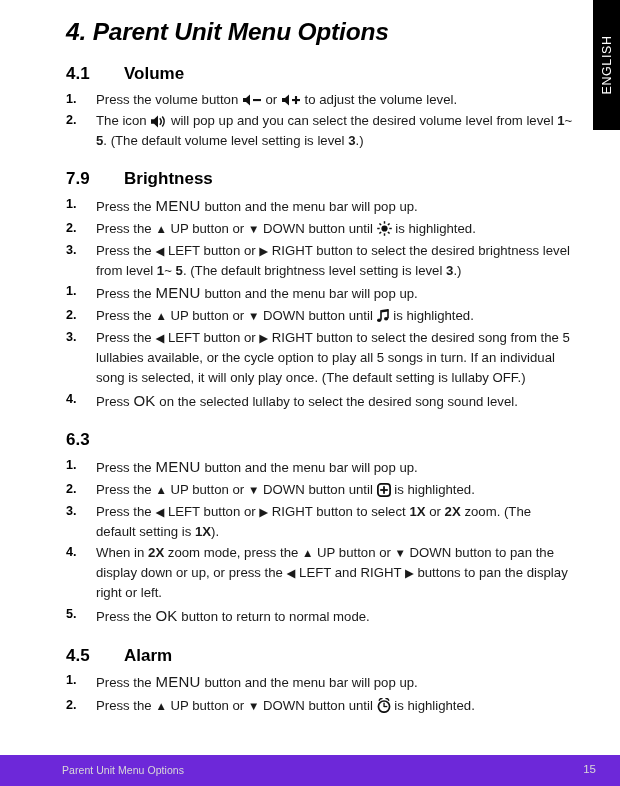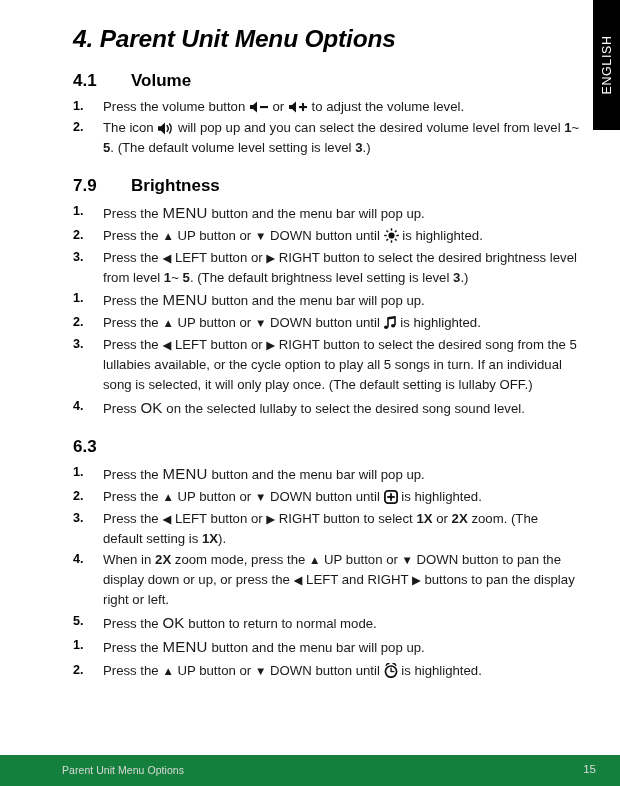--- a/index.html
+++ b/index.html
@@ -39,21 +39,21 @@
     letter-spacing: 0.6px;
     font-weight: 400;
   }
 
   
   #page {
     position: absolute;
     left: 0;
     top: 0;
     width: 593px;
-    padding: 11px;
+    padding: 4px;
   }
   #content {
     margin: 0;
     padding: 14px 24px 0 62px;
   }
 
   h1.chapter-title {
     font-size: 24.5px;
     font-style: italic;
     font-weight: bold;
@@ -259,36 +259,40 @@
           </li>
           <li>
             <span class="marker">4.</span>
             <span class="txt">When in <span class="b">2X</span> zoom mode, press the <span class="tri">▲</span> UP button or <span class="tri">▼</span> DOWN button to pan the display down or up, or press the <span class="tri">◀</span> LEFT and RIGHT  <span class="tri">▶</span> buttons to pan the display right or left.</span>
           </li>
           <li>
             <span class="marker">5.</span>
             <span class="txt">Press the <span class="sc">OK</span> button to return to normal mode.</span>
           </li>
         </ol>
+        <h2 class="section-title">
+          <span class="num">4.5</span>
+          <span class="name">Alarm</span>
+        </h2>
         <ol class="steps">
           <li>
             <span class="marker">1.</span>
             <span class="txt">Press the <span class="sc">MENU</span> button and the menu bar will pop up.</span>
           </li>
           <li>
             <span class="marker">2.</span>
             <span class="txt">Press the <span class="tri">▲</span> UP button or <span class="tri">▼</span> DOWN button until <span class="ico" style="width: 14px; height: 15px; vertical-align: -3.5px;"><svg width="14" height="15" viewBox="0 0 14 15">
                   <path d="M2.3 2.2 A3 3 0 0 1 4.9 0.4" stroke="#111" stroke-width="1.5" fill="none" stroke-linecap="round"></path>
                   <path d="M11.7 2.2 A3 3 0 0 0 9.1 0.4" stroke="#111" stroke-width="1.5" fill="none" stroke-linecap="round"></path>
                   <circle cx="7" cy="8.6" r="5.6" fill="none" stroke="#111" stroke-width="1.7"></circle>
                   <rect x="6.4" y="4.7" width="1.3" height="4.3" fill="#111"></rect>
                   <rect x="6.9" y="7.9" width="3.4" height="1.3" fill="#111"></rect>
                 </svg></span> is highlighted.</span>
           </li>
         </ol>
       </div>
   </div>
 </div>
 
-<div id="footer" style="background: #15803d;">
+<div id="footer" style="background: #6d28d9;">
   <span class="f-left" style="color: rgb(216, 216, 216);">Parent Unit Menu Options</span>
   <span class="f-right" style="color: rgb(216, 216, 216);">15</span>
 </div>
 
 </body></html>

